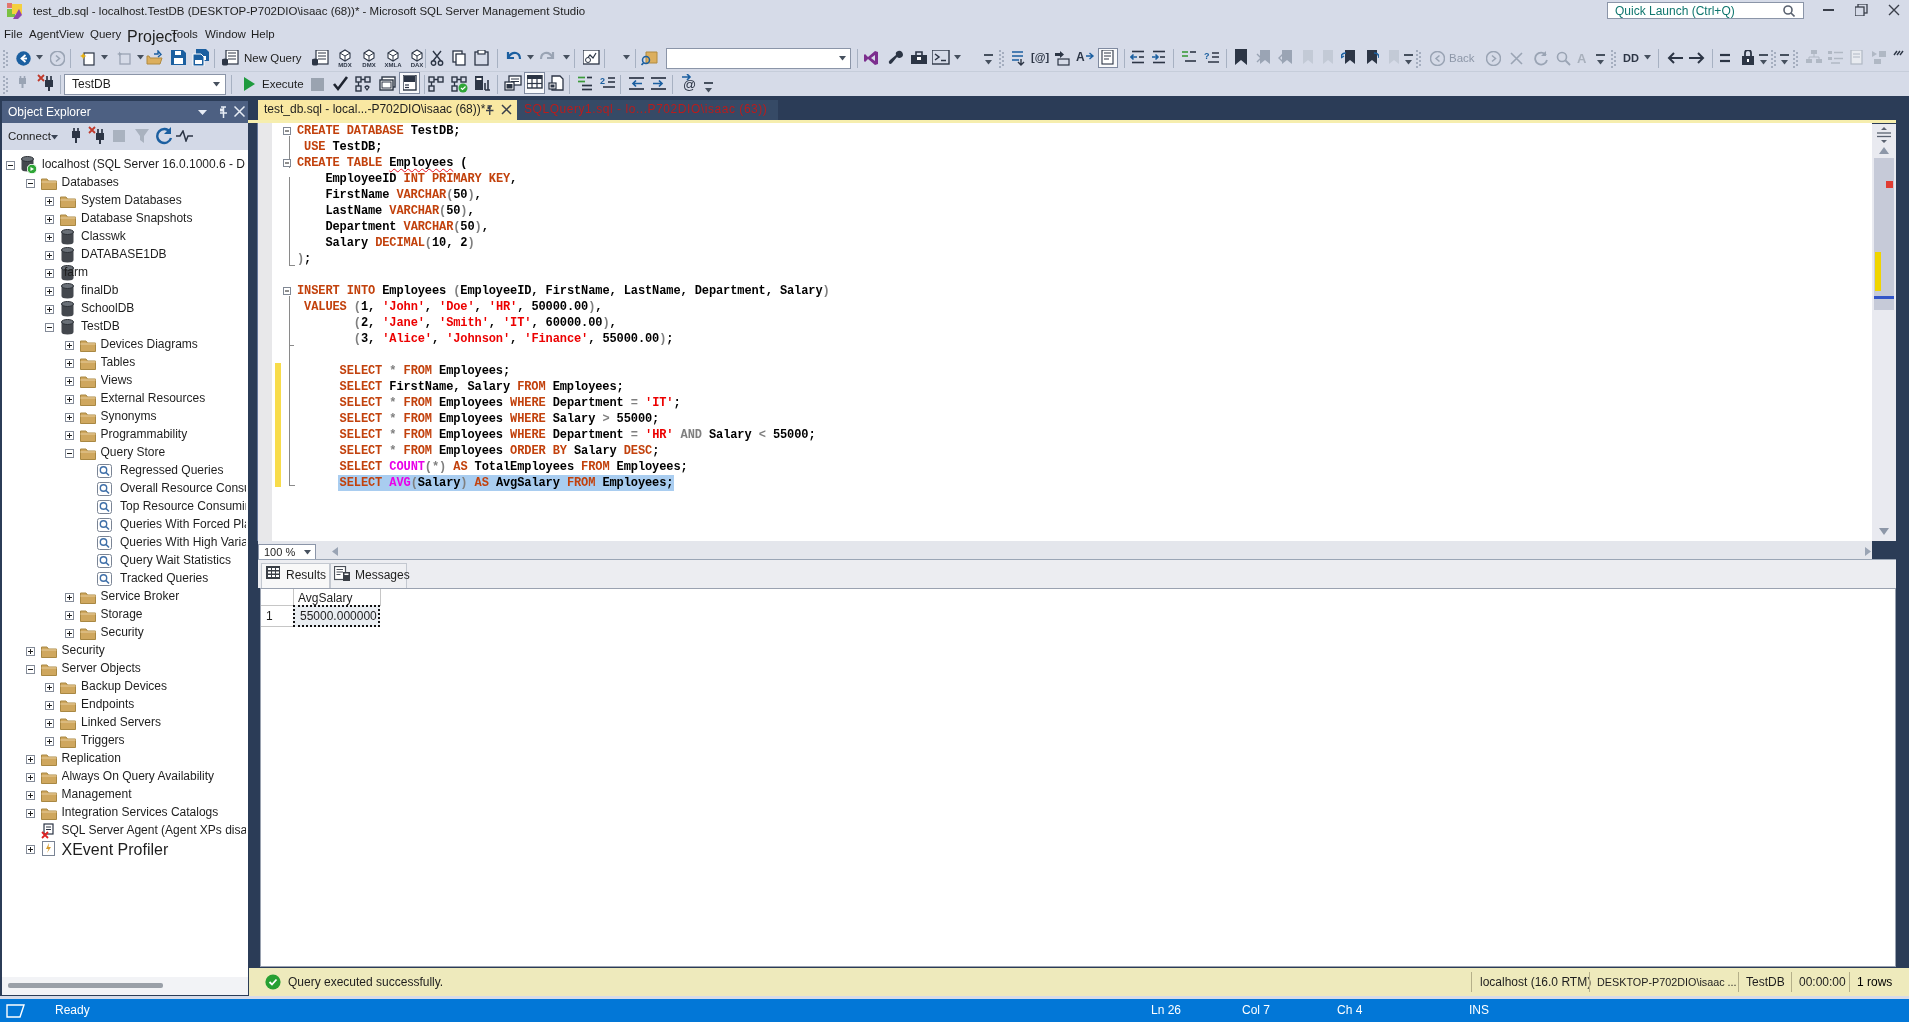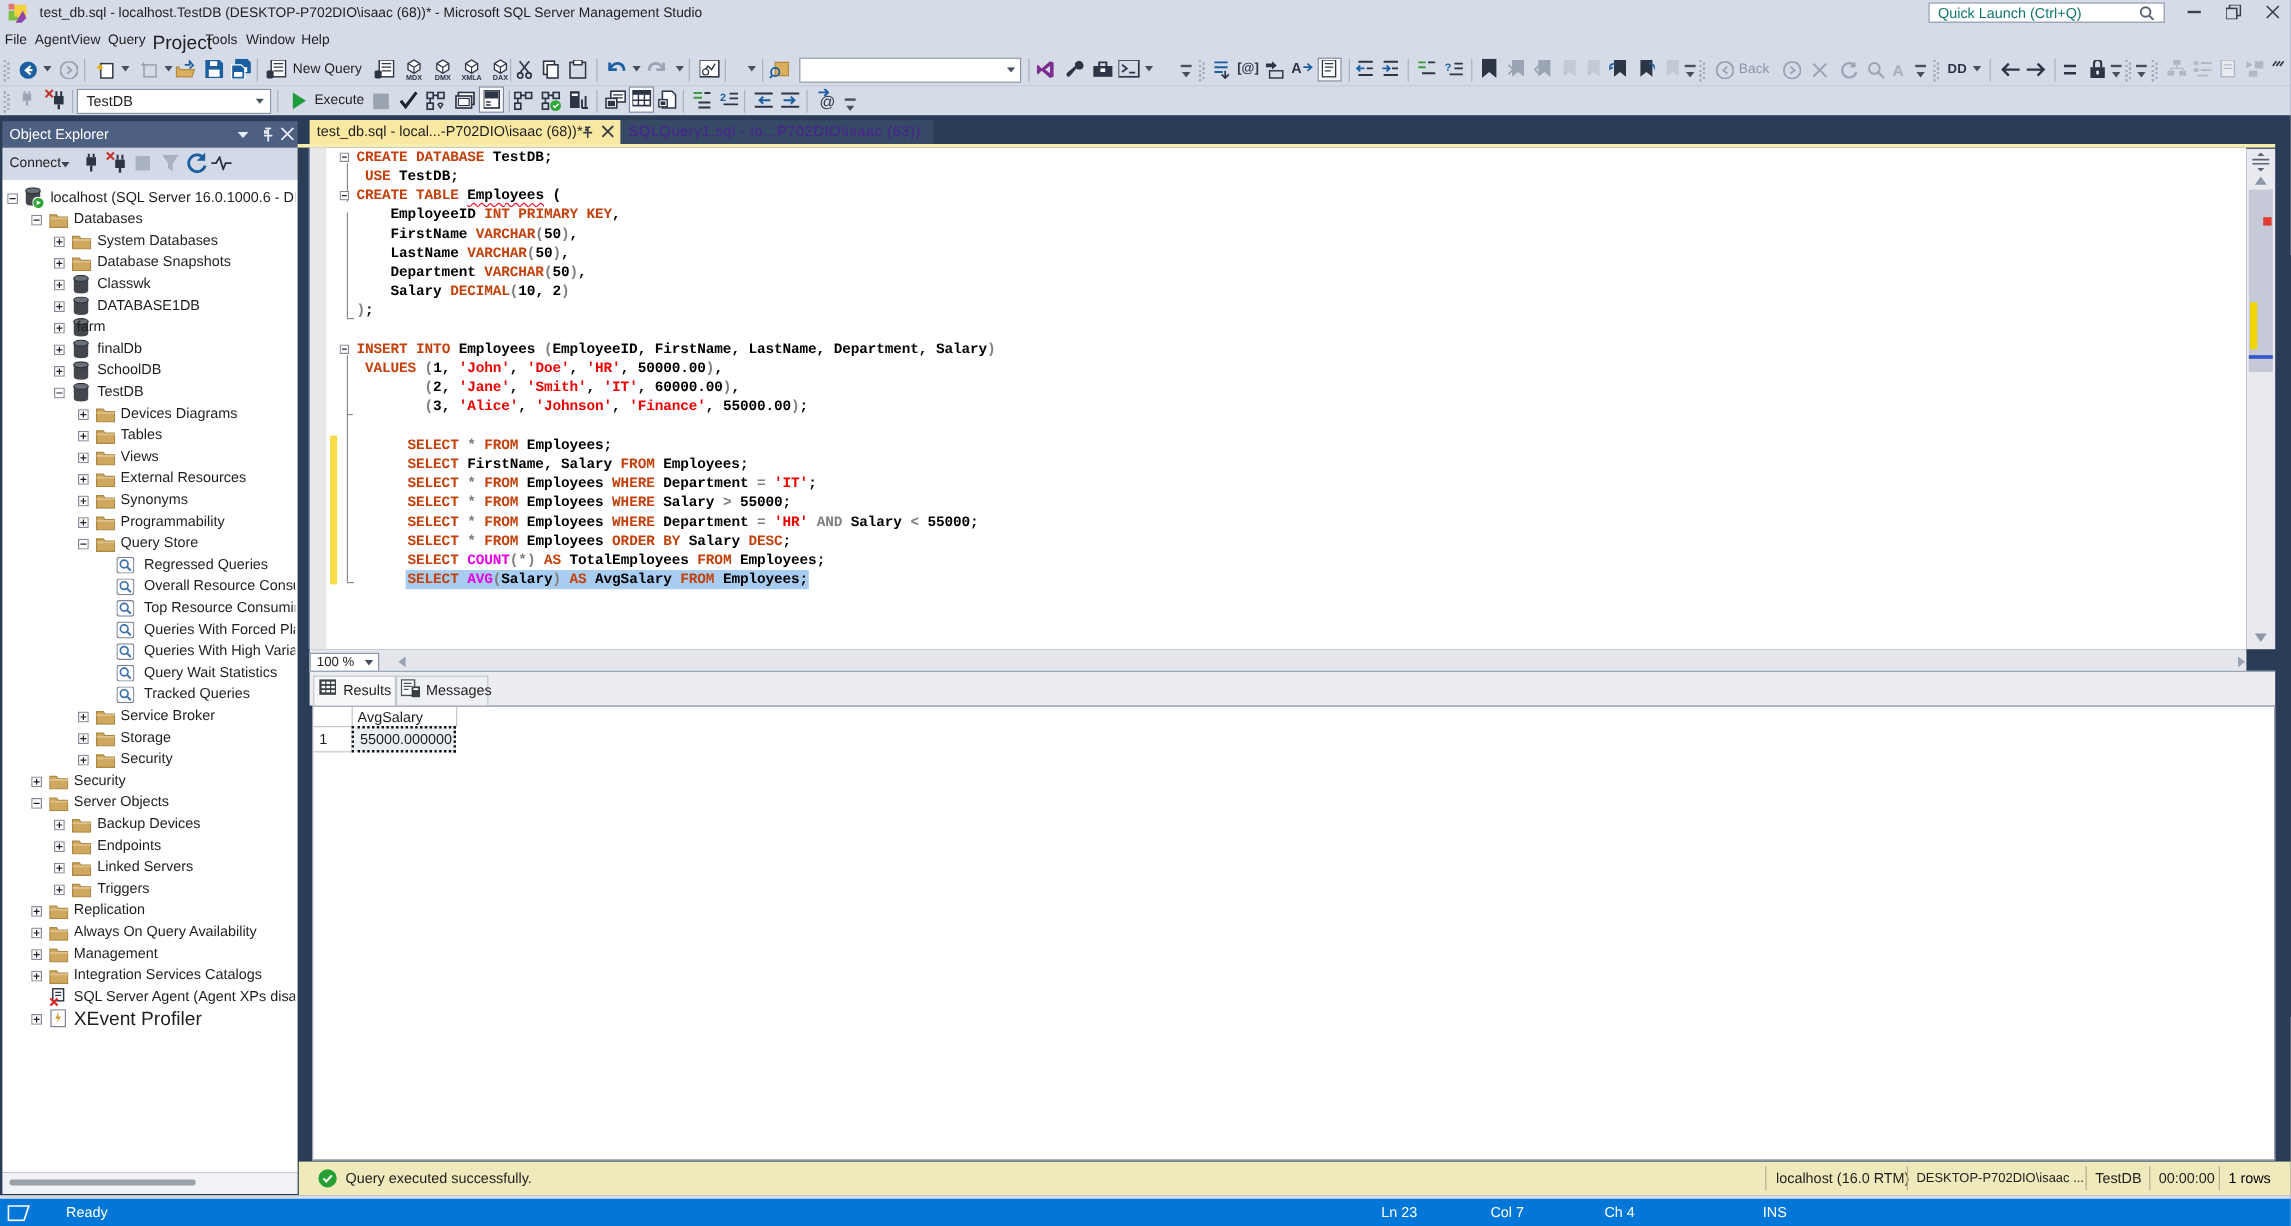--- a/index.html
+++ b/index.html
@@ -891,21 +891,21 @@
     <rect x="0.5" y="0.5" width="8" height="8" fill="#fff" stroke="#848b98"></rect>
     <line x1="2" y1="4.5" x2="7" y2="4.5" stroke="#1e1e1e"></line>
     <line x1="4.5" y1="2" x2="4.5" y2="7" stroke="#1e1e1e"></line>
   </svg>
 <svg style="position:absolute;left:40.5px;top:841px;" width="15" height="16" viewBox="0 0 15 16">
     <rect x="1.5" y="0.5" width="12" height="14" fill="#fff" stroke="#7a8494"></rect>
     <path d="M8 2 L5 8 H7.5 L6 12 L10 6 H7.5 Z" fill="#d79c2e"></path>
   </svg>
 <div style="position:absolute;left:61.5px;top:841px;width:184.5px;height:16px;overflow:hidden;font-size:16px;color:#1e1e1e;white-space:pre">XEvent Profiler</div>
 <div style="left:517px;top:100px;width:261px;height:20px;position:absolute;background:#364a66"></div>
-<div style="position:absolute;left:524px;top:102px;font-size:12px;color:#4c1d95;white-space:pre;letter-spacing:0.55px">SQLQuery1.sql - lo...P702DIO\isaac (63))</div>
+<div style="position:absolute;left:524px;top:102px;font-size:12px;color:#b91c1c;white-space:pre;letter-spacing:0.55px">SQLQuery1.sql - lo...P702DIO\isaac (63))</div>
 <div style="left:258px;top:100px;width:259px;height:20px;position:absolute;background:#f9e8a2"></div>
 <div style="position:absolute;left:264px;top:102px;font-size:12px;color:#1e1e1e;white-space:pre;">test_db.sql - local...-P702DIO\isaac (68))*</div>
 <svg style="position:absolute;left:484px;top:105px;" width="10" height="11" viewBox="0 0 10 11">
     <path d="M3.5 1 H8 M5.75 1 V5.5 M2 5.5 H9.5 M5.75 5.5 V10" stroke="#3a3f4a" stroke-width="1.3" fill="none"></path>
     <path d="M3.5 3 H6.5" stroke="#3a3f4a" stroke-width="2"></path>
   </svg>
 <svg style="position:absolute;left:501px;top:104px;" width="11" height="11" viewBox="0 0 11 11">
     <path d="M1 1 L10 10 M10 1 L1 10" stroke="#3a3f4a" stroke-width="1.5"></path>
   </svg>
 <div style="left:248px;top:119.5px;width:1648px;height:3.5px;position:absolute;background:#f6eeae"></div>
@@ -1031,15 +1031,15 @@
 <div style="position:absolute;left:1746px;top:975px;font-size:12px;color:#1e1e1e;white-space:pre;">TestDB</div>
 <div style="left:1791px;top:972px;width:1px;height:20px;position:absolute;background:#b5b08a"></div>
 <div style="position:absolute;left:1799px;top:975px;font-size:12px;color:#1e1e1e;white-space:pre;">00:00:00</div>
 <div style="left:1849px;top:972px;width:1px;height:20px;position:absolute;background:#b5b08a"></div>
 <div style="position:absolute;left:1857px;top:975px;font-size:12px;color:#000000;white-space:pre;">1 rows</div>
 <div style="left:0px;top:999px;width:1909px;height:23px;position:absolute;background:#0277d7"></div>
 <svg style="position:absolute;left:6px;top:1004px;" width="22" height="14" viewBox="0 0 22 14">
     <path d="M1 1 H18 L14 13 H1 Z" fill="none" stroke="#fff" stroke-width="1.4"></path>
   </svg>
 <div style="position:absolute;left:55px;top:1003px;font-size:12px;color:#fff;white-space:pre;">Ready</div>
-<div style="position:absolute;left:1151px;top:1003px;font-size:12px;color:#fff;white-space:pre;">Ln 23</div>
+<div style="position:absolute;left:1151px;top:1003px;font-size:12px;color:#fff;white-space:pre;">Ln 26</div>
 <div style="position:absolute;left:1242px;top:1003px;font-size:12px;color:#fff;white-space:pre;">Col 7</div>
 <div style="position:absolute;left:1337px;top:1003px;font-size:12px;color:#fff;white-space:pre;">Ch 4</div>
 <div style="position:absolute;left:1469px;top:1003px;font-size:12px;color:#fff;white-space:pre;">INS</div>
 </body></html>

